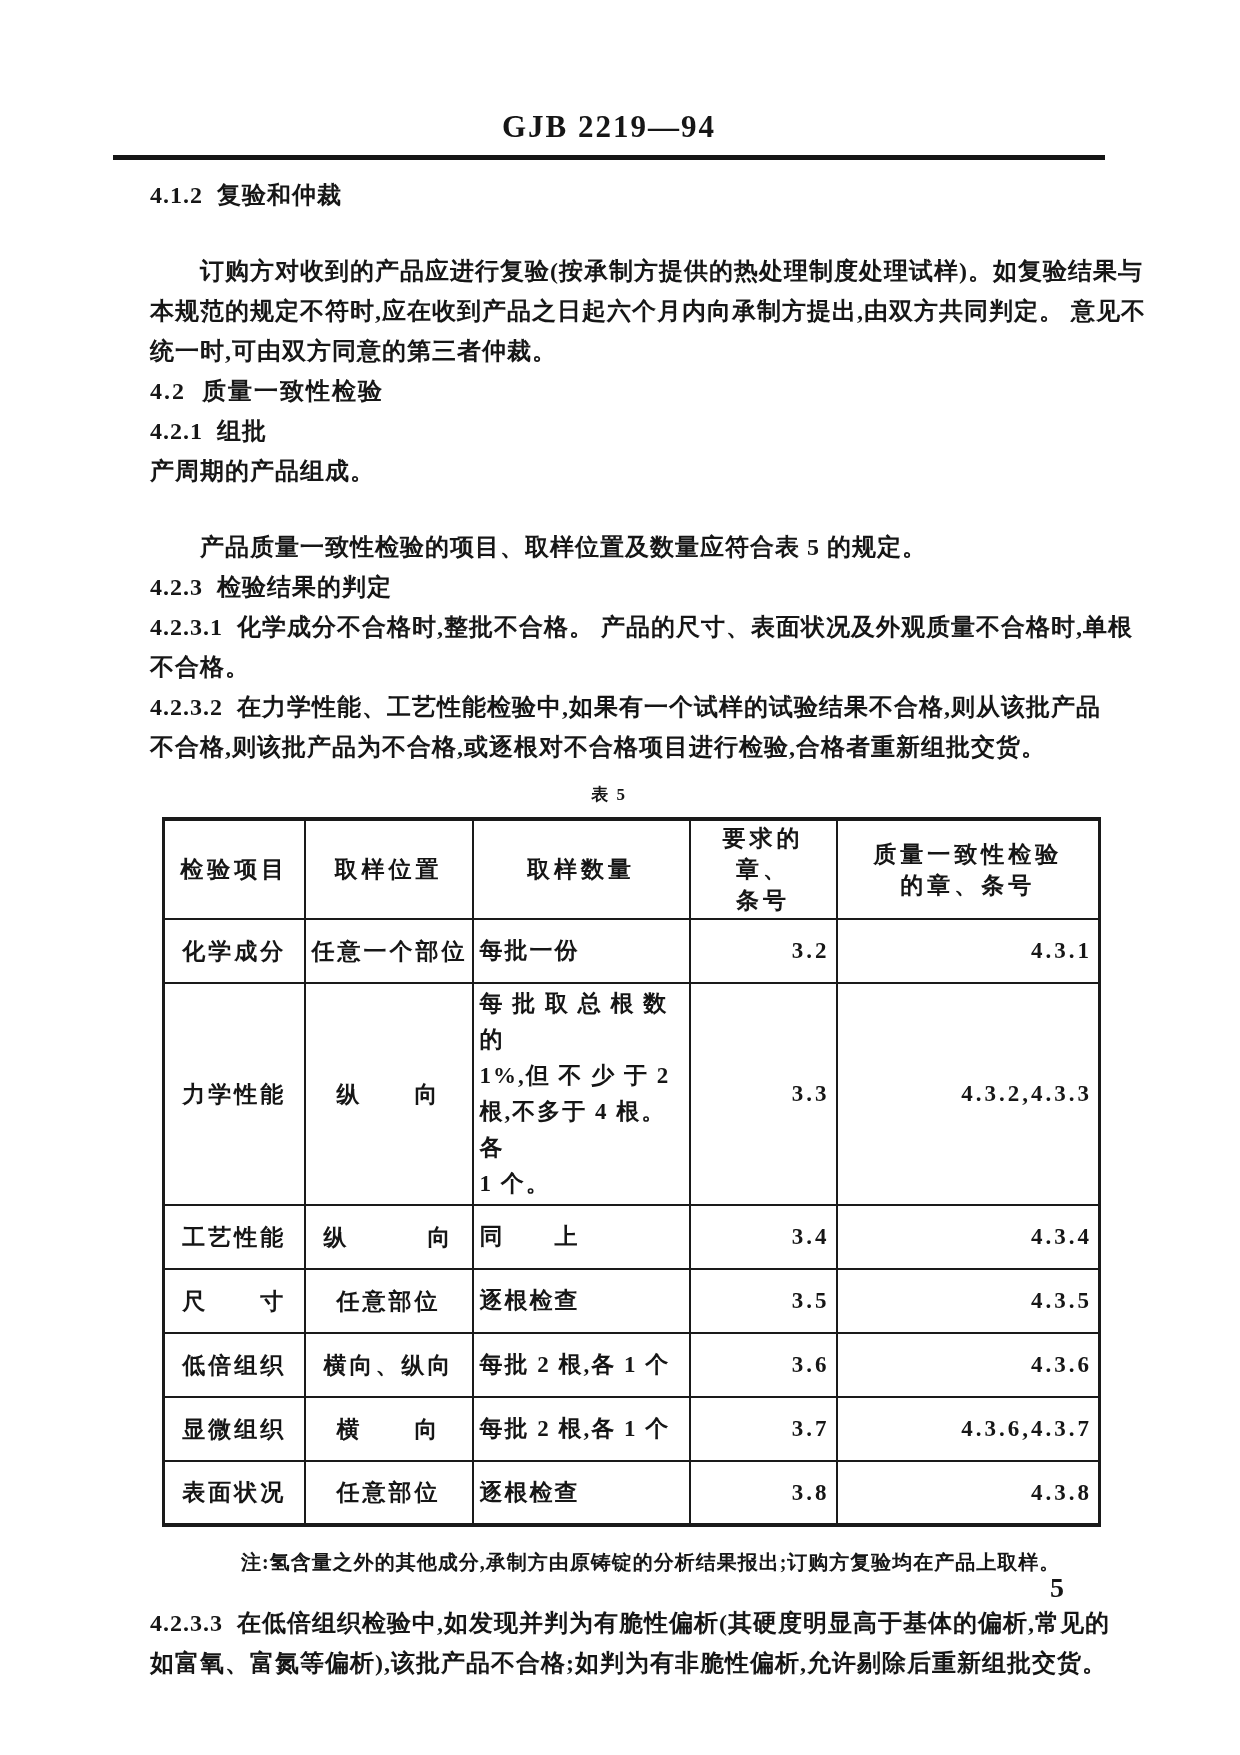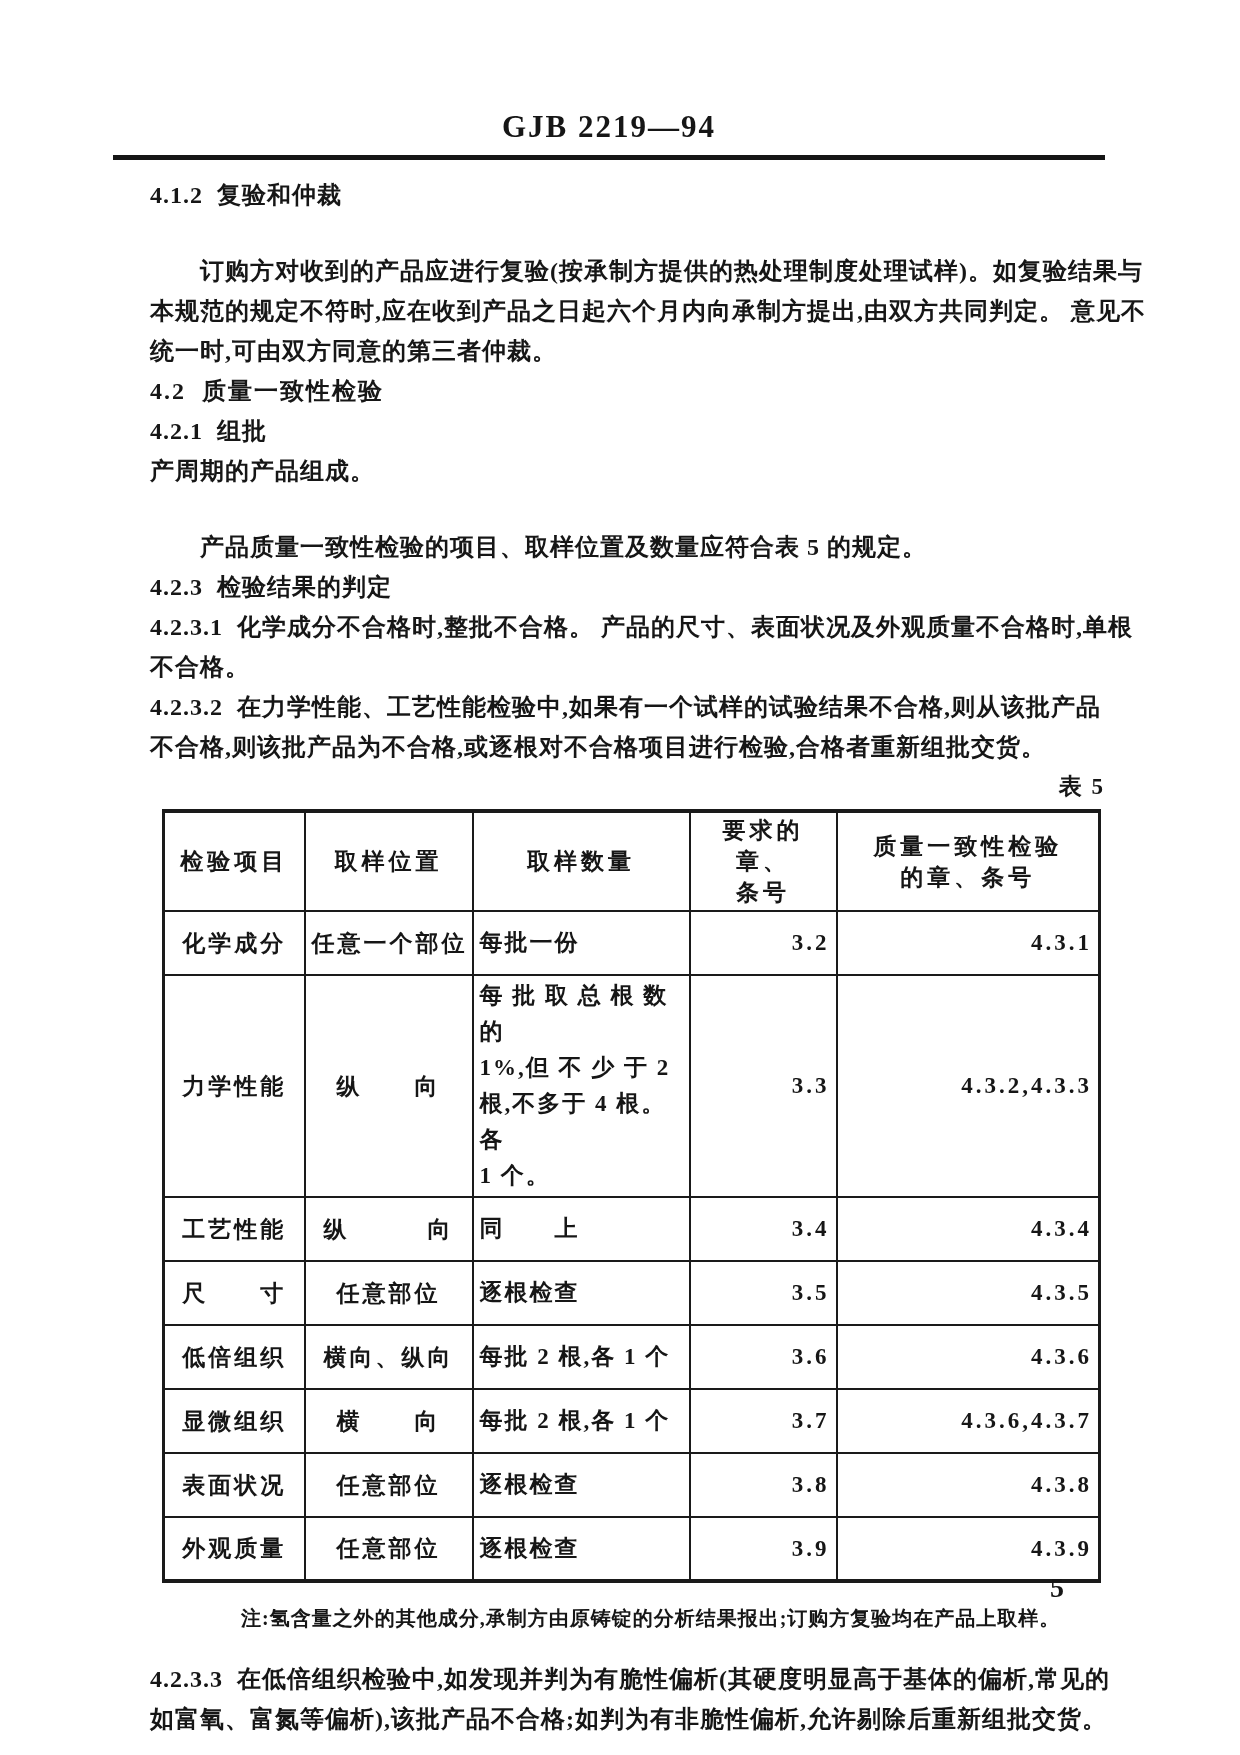--- a/index.html
+++ b/index.html
@@ -37,23 +37,23 @@
     font-size: 24px;
     font-weight: 600;
     white-space: pre;
     margin-left: 37px;
     letter-spacing: 1px;
   }
   .line.indent { padding-left: 50px; margin-top: 36px; }
   .line.bold { font-weight: 800; letter-spacing: 2px; }
   .table-caption {
     height: 36px; line-height: 36px;
-    text-align: right;
-    font-size: 23px; font-weight: 600;
-    margin-top: 2px;
+    text-align: center;
+    font-size: 17px; font-weight: 600;
+    margin-top: 10px;
     letter-spacing: 2px;
   }
   table.t5 {
     border-collapse: collapse;
     table-layout: fixed;
     width: 936px;
     margin-left: 49px;
     margin-top: 4px;
     border: 3px solid #1a1a1a;
     border-top-width: 4px;
@@ -196,27 +196,20 @@
         <td class="c-num">3.7</td>
         <td class="c-num">4.3.6,4.3.7</td>
       </tr>
       <tr>
         <td class="c-center">表面状况</td>
         <td class="c-center">任意部位</td>
         <td class="c-left">逐根检查</td>
         <td class="c-num">3.8</td>
         <td class="c-num">4.3.8</td>
       </tr>
-      <tr>
-        <td class="c-center">外观质量</td>
-        <td class="c-center">任意部位</td>
-        <td class="c-left">逐根检查</td>
-        <td class="c-num">3.9</td>
-        <td class="c-num">4.3.9</td>
-      </tr>
     </tbody>
   </table>
 
   <div class="table-note">注:氢含量之外的其他成分,承制方由原铸锭的分析结果报出;订购方复验均在产品上取样。</div>
 
   <div class="end-lines">
     <div class="line">4.2.3.3  在低倍组织检验中,如发现并判为有脆性偏析(其硬度明显高于基体的偏析,常见的</div>
     <div class="line">如富氧、富氮等偏析),该批产品不合格;如判为有非脆性偏析,允许剔除后重新组批交货。</div>
   </div>
 

